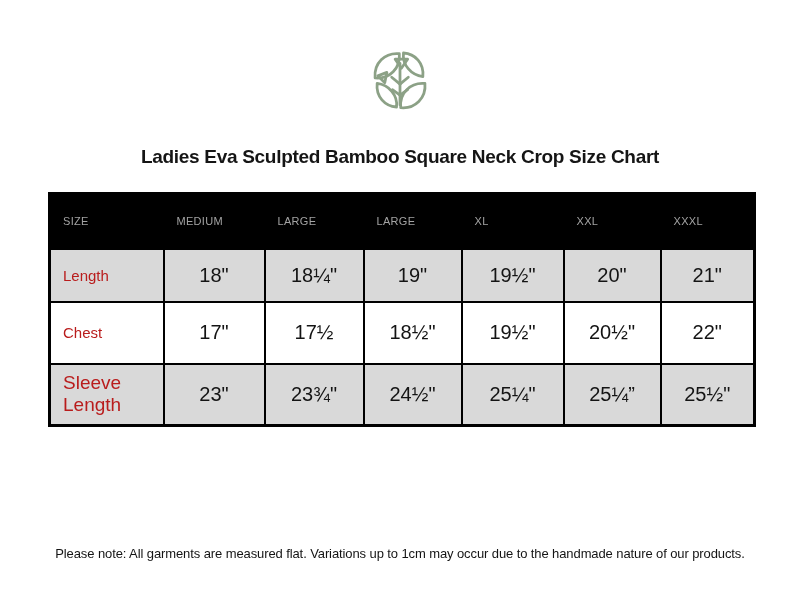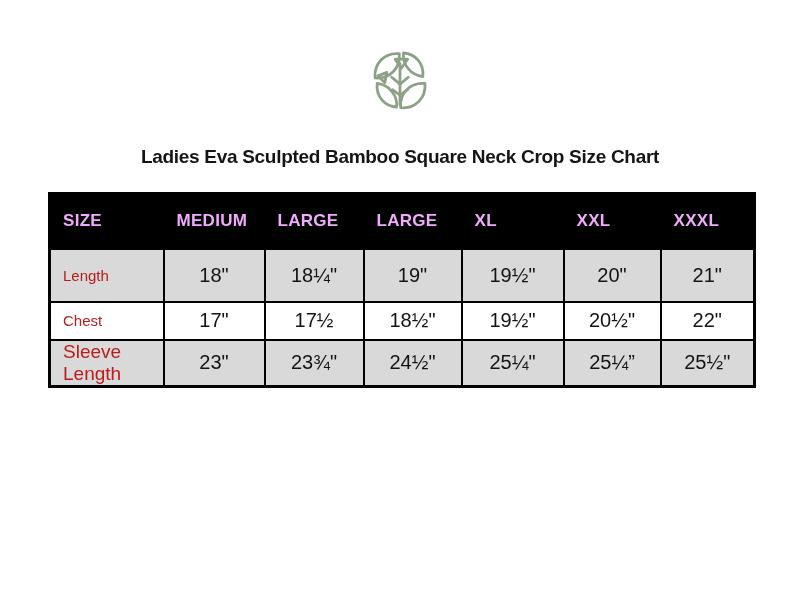--- a/index.html
+++ b/index.html
@@ -31,25 +31,25 @@
     width: 705px;
     border-collapse: collapse;
     table-layout: fixed;
     border: 3px solid #000000;
   }
   table.size-table th, table.size-table td {
     border: 2px solid #000000;
   }
   thead tr { height: 55px; background: #000000; }
   thead th {
-    color: #f0abfc; font-size: 17px; font-weight: bold;
+    color: #a3a3a3; font-size: 11px; font-weight: normal;
     text-align: left; padding-left: 12px;
     letter-spacing: 0.3px; border-color: #000000;
   }
-  tbody tr { height: 38px; }
+  tbody tr { height: 62px; }
   tbody tr:nth-child(1) { height: 53px; }
   tbody tr:nth-child(odd)  { background: #d9d9d9; }
   tbody tr:nth-child(even) { background: #ffffff; }
   td.row-label {
     font-size: 15px; text-align: left; padding-left: 12px;
     color: #b91c1c;
   }
   tbody tr:nth-child(3) td.row-label { font-size: 19px; }
   td.size-value {
     font-size: 20px; text-align: center; color: #141414;
@@ -132,14 +132,15 @@
         <td class="size-value">23"</td>
         <td class="size-value">23¾"</td>
         <td class="size-value">24½"</td>
         <td class="size-value">25¼"</td>
         <td class="size-value">25¼”</td>
         <td class="size-value">25½"</td>
       </tr>
     </tbody>
   </table>
 
+  <p class="footer-note">Please note: All garments are measured flat. Variations up to 1cm may occur due to the handmade nature of our products.</p>
 
 </div>
 
 </body></html>

